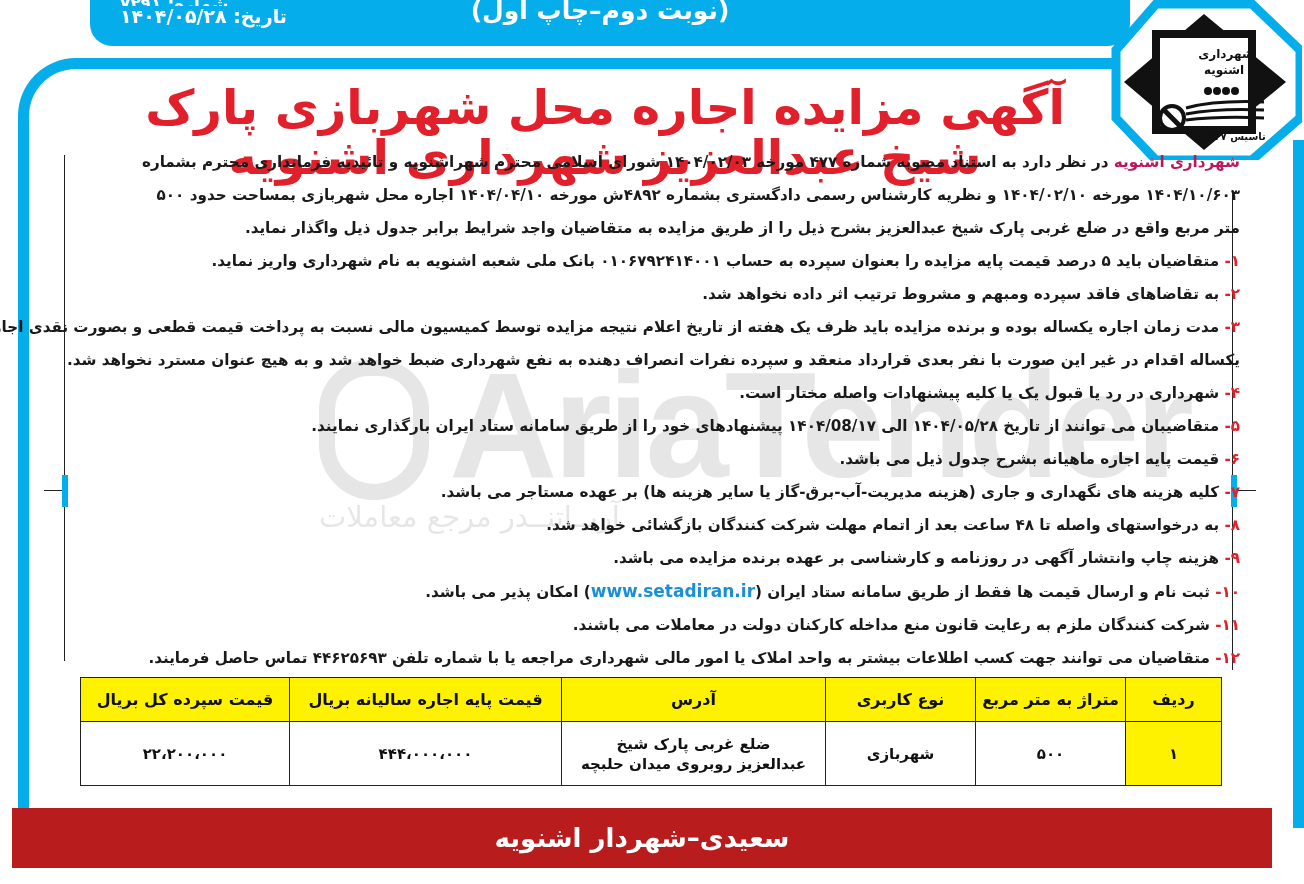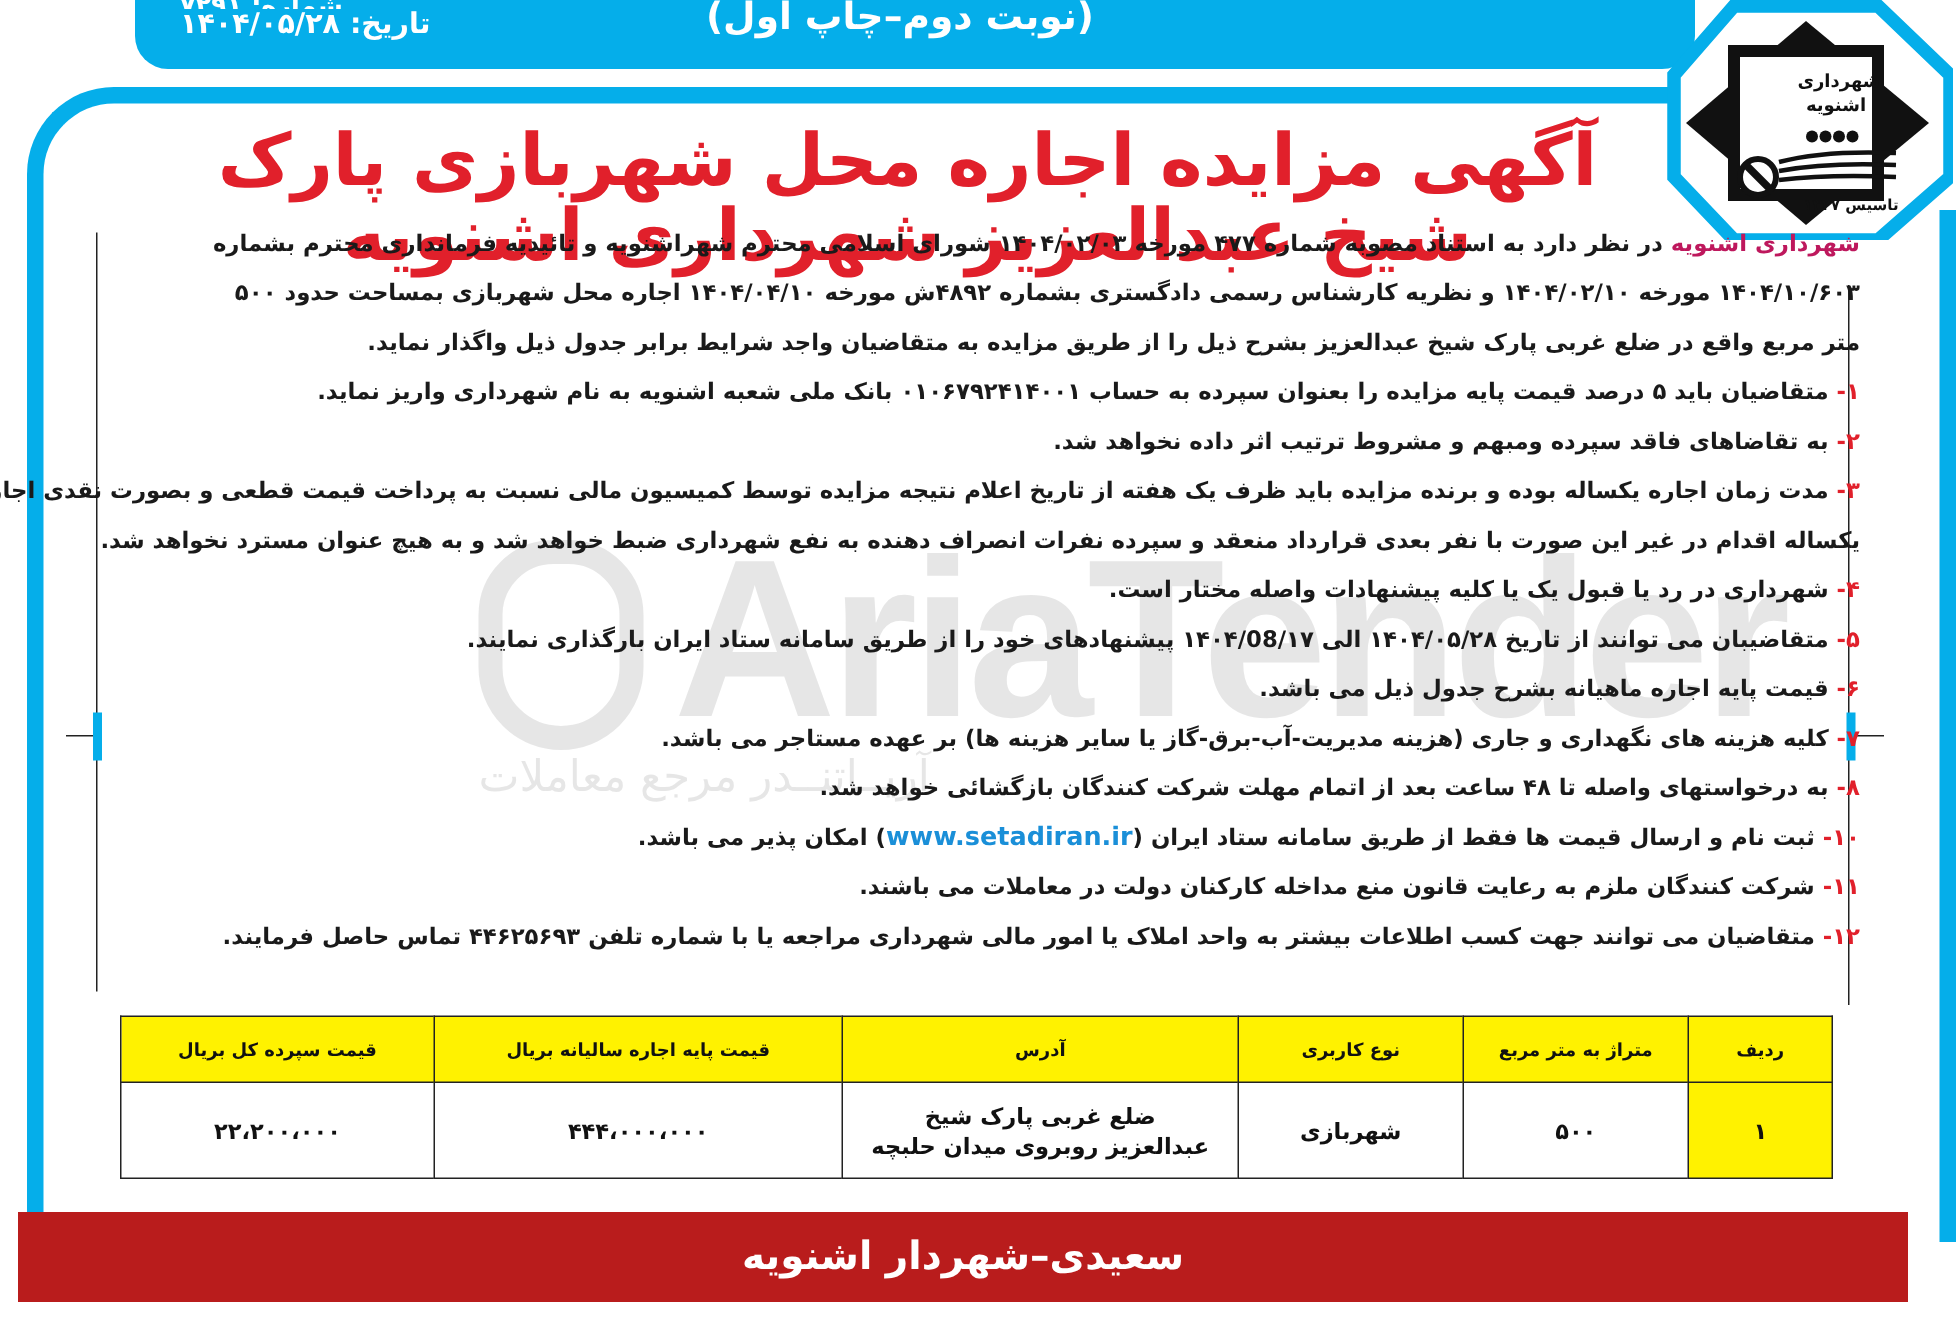--- a/index.html
+++ b/index.html
@@ -44,21 +44,21 @@
   .tick-right-bar { position: absolute; left: 1231px; top: 475px; width: 6px; height: 32px; background:#05aeea; }
 
   .watermark { position: absolute; left: 300px; top: 350px; width: 620px; height: 190px; opacity: 0.13; pointer-events: none; margin-left: 19px; }
   .watermark .wm-big { position: absolute; left: 130px; top: 0; font-size: 150px; font-weight: bold; color: #444; letter-spacing: -4px; font-family: "Liberation Sans", sans-serif; line-height: 150px; }
   .watermark .wm-shield { position: absolute; left: 0; top: 10px; width: 110px; height: 140px; border: 16px solid #444; border-radius: 50px 50px 55px 55px; }
   .watermark .wm-sub { position: absolute; left: 0; top: 150px; width: 620px; direction: rtl; text-align: left; font-size: 29px; color: #444; }
 
   table.lots {
     position: absolute; left: 80px; top: 677px; width: 1142px; border-collapse: collapse; direction: rtl;
   }
-  table.lots th, table.lots td { border: 1.5px solid #222; text-align: center; font-size: 12px; font-weight: bold; }
+  table.lots th, table.lots td { border: 1.5px solid #222; text-align: center; font-size: 16px; font-weight: bold; }
   table.lots th { background: #fff200; height: 44px; }
   table.lots td { height: 64px; background: #fff; font-size: 15px; }
   table.lots td.rowno { background: #fff200; }
   table.lots td .addr { line-height: 20px; }
 
   .footer {
     position: absolute; left: 12px; top: 808px; width: 1260px; height: 60px; background: #b91c1c;
     text-align: center; color: #fff; font-weight: bold; font-size: 26px; line-height: 60px; direction: rtl;
   }
 </style>
@@ -119,20 +119,21 @@
 
   <p><span class="num">۱-</span><span> متقاضیان باید ۵ درصد قیمت پایه مزایده را بعنوان سپرده به حساب ۰۱۰۶۷۹۲۴۱۴۰۰۱ بانک ملی شعبه اشنویه به نام شهرداری واریز نماید.</span></p>
   <p><span class="num">۲-</span><span> به تقاضاهای فاقد سپرده ومبهم و مشروط ترتیب اثر داده نخواهد شد.</span></p>
   <p><span class="num">۳-</span><span> مدت زمان اجاره یکساله بوده و برنده مزایده باید ظرف یک هفته از تاریخ اعلام نتیجه مزایده توسط کمیسیون مالی نسبت به پرداخت قیمت قطعی و بصورت نقدی اجاره</span></p>
   <p>یکساله اقدام در غیر این صورت با نفر بعدی قرارداد منعقد و سپرده نفرات انصراف دهنده به نفع شهرداری ضبط خواهد شد و به هیچ عنوان مسترد نخواهد شد.</p>
   <p><span class="num">۴-</span><span> شهرداری در رد یا قبول یک یا کلیه پیشنهادات واصله مختار است.</span></p>
   <p><span class="num">۵-</span><span> متقاضیبان می توانند از تاریخ ۱۴۰۴/۰۵/۲۸ الی ۱۴۰۴/08/۱۷ پیشنهادهای خود را از طریق سامانه ستاد ایران بارگذاری نمایند.</span></p>
   <p><span class="num">۶-</span><span> قیمت پایه اجاره ماهیانه بشرح جدول ذیل می باشد.</span></p>
   <p><span class="num">۷-</span><span> کلیه هزینه های نگهداری و جاری (هزینه مدیریت-آب-برق-گاز یا سایر هزینه ها) بر عهده مستاجر می باشد.</span></p>
   <p><span class="num">۸-</span><span> به درخواستهای واصله تا ۴۸ ساعت بعد از اتمام مهلت شرکت کنندگان بازگشائی خواهد شد.</span></p>
+  <p><span class="num">۹-</span><span> هزینه چاپ وانتشار آگهی در روزنامه و کارشناسی بر عهده برنده مزایده می باشد.</span></p>
   <p><span class="num">۱۰-</span><span> ثبت نام و ارسال قیمت ها فقط از طریق سامانه ستاد ایران (</span><span class="url">www.setadiran.ir</span><span>) امکان پذیر می باشد.</span></p>
   <p><span class="num">۱۱-</span><span> شرکت کنندگان ملزم به رعایت قانون منع مداخله کارکنان دولت در معاملات می باشند.</span></p>
   <p><span class="num">۱۲-</span><span> متقاضیان می توانند جهت کسب اطلاعات بیشتر به واحد املاک یا امور مالی شهرداری مراجعه یا با شماره تلفن ۴۴۶۲۵۶۹۳ تماس حاصل فرمایند.</span></p>
 </div>
 
 <table class="lots">
   <thead>
     <tr>
       <th style="width:96px">ردیف</th>
       <th style="width:150px">متراژ به متر مربع</th>

